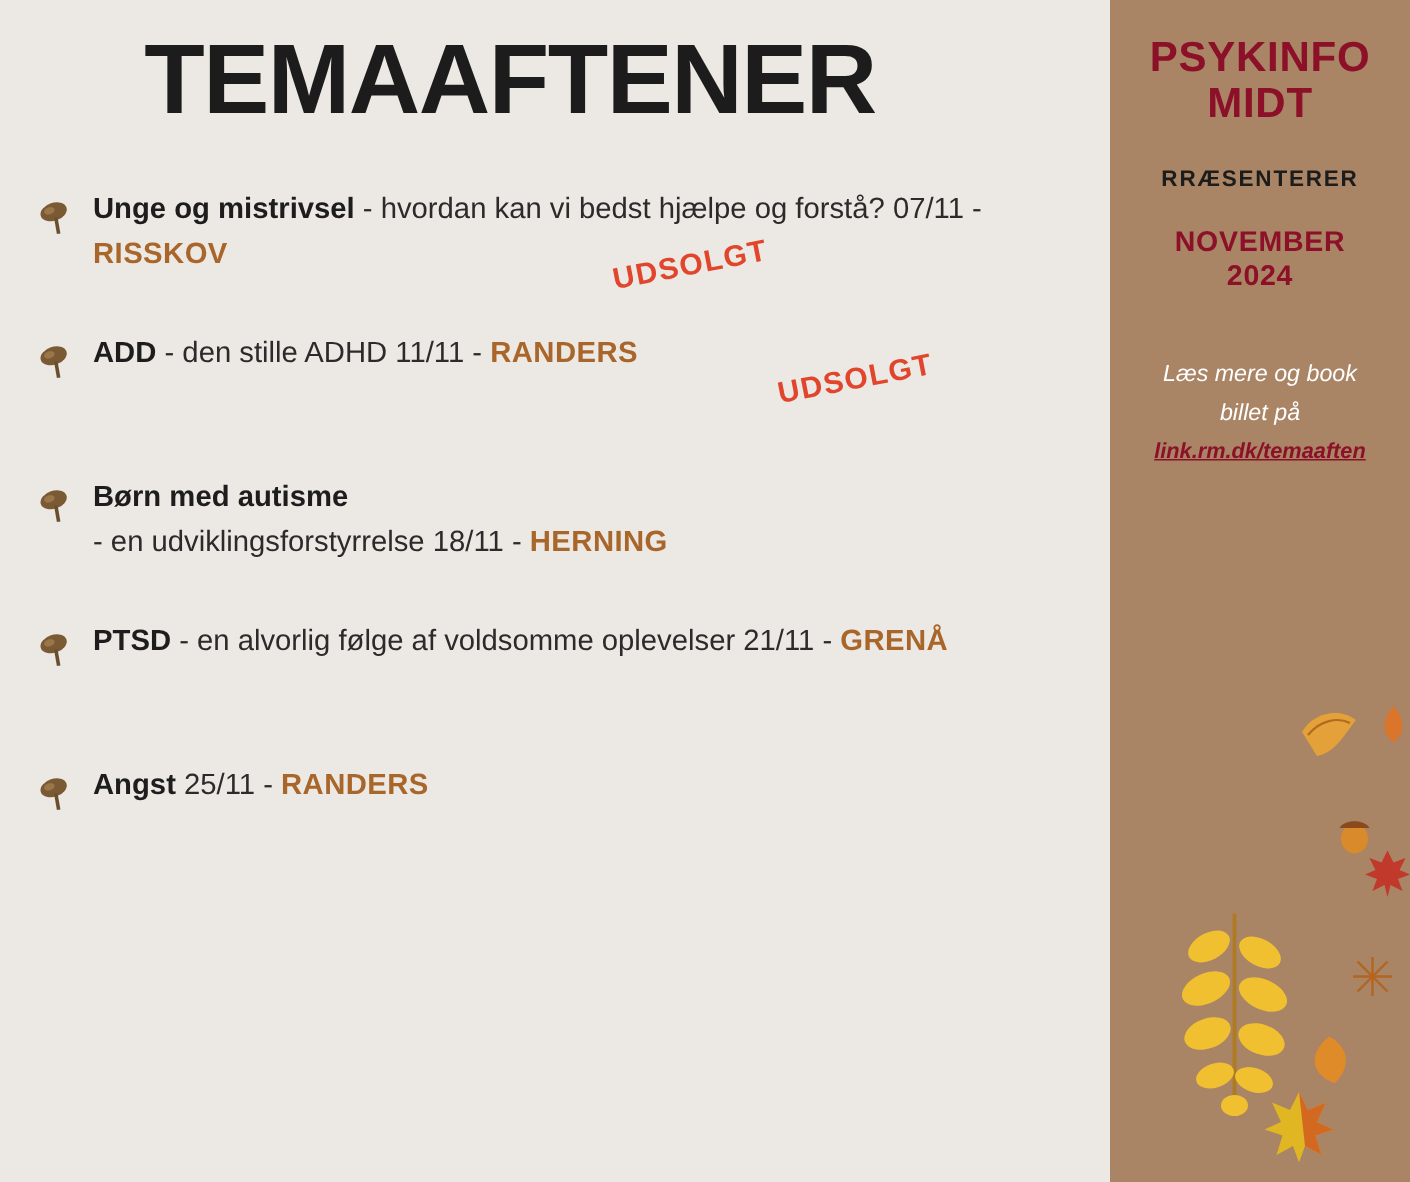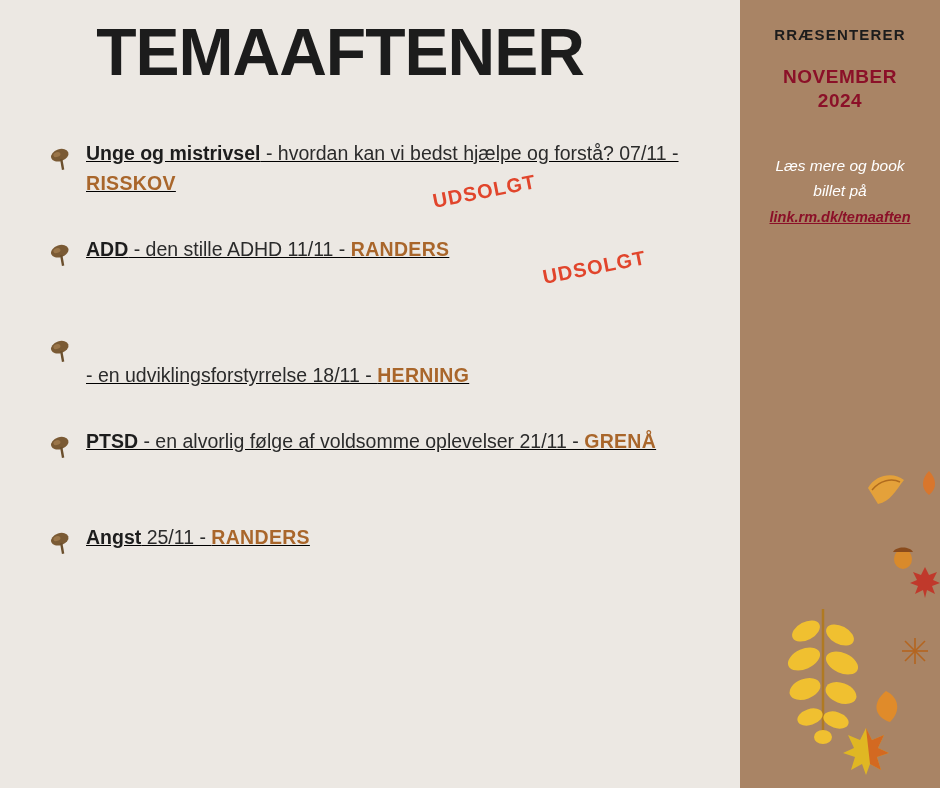--- a/index.html
+++ b/index.html
@@ -32,23 +32,22 @@
     font-family: "Liberation Sans", sans-serif;
     font-weight: bold;
     font-size: 66px;
     letter-spacing: -1px;
     color: #1c1c1c;
     text-align: center;
     padding-top: 14px;
     padding-right: 60px;
   }
   .list {
-    margin-top: 48px;
-    padding-left: 42px;
-    text-decoration: underline;
+    margin-top: 34px;
+    padding-left: 18px;
   }
   .item {
     position: relative;
     display: flex;
     align-items: flex-start;
     min-height: 96px;
     padding-left: 44px;
   }
   .pin {
     position: absolute;
@@ -185,21 +184,21 @@
         <span class="pin">
           <svg width="30" height="30" viewBox="0 0 30 30">
             <g transform="rotate(-18 15 15)">
               <ellipse cx="15" cy="11" rx="9" ry="6" fill="#7a5a34"></ellipse>
               <ellipse cx="12.5" cy="9.5" rx="3.6" ry="2.4" fill="#9a7549"></ellipse>
               <rect x="14" y="15" width="2.4" height="11" fill="#6b4f2d" transform="rotate(8 15 15)"></rect>
             </g>
           </svg>
         </span>
         <div class="itext">
-          <br><span> - en udviklingsforstyrrelse 18/11 - </span><span class="city">HERNING</span>
+          <b>Børn med autisme</b><br><span> - en udviklingsforstyrrelse 18/11 - </span><span class="city">HERNING</span>
         </div>
       </div>
 
       <div class="item">
         <span class="pin">
           <svg width="30" height="30" viewBox="0 0 30 30">
             <g transform="rotate(-18 15 15)">
               <ellipse cx="15" cy="11" rx="9" ry="6" fill="#7a5a34"></ellipse>
               <ellipse cx="12.5" cy="9.5" rx="3.6" ry="2.4" fill="#9a7549"></ellipse>
               <rect x="14" y="15" width="2.4" height="11" fill="#6b4f2d" transform="rotate(8 15 15)"></rect>
@@ -223,20 +222,24 @@
         </span>
         <div class="itext">
           <b>Angst</b><span> 25/11 - </span><span class="city">RANDERS</span>
         </div>
       </div>
 
     </div>
   </div>
 
   <div class="right">
+    <div class="brand">
+      <div>PSYKINFO</div>
+      <div>MIDT</div>
+    </div>
     <div class="presents">RRÆSENTERER</div>
     <div class="month">
       <div>NOVEMBER</div>
       <div>2024</div>
     </div>
     <div class="book">
       <div>Læs mere og book</div>
       <div>billet på</div>
       <a class="link" href="#">link.rm.dk/temaaften</a>
     </div>

